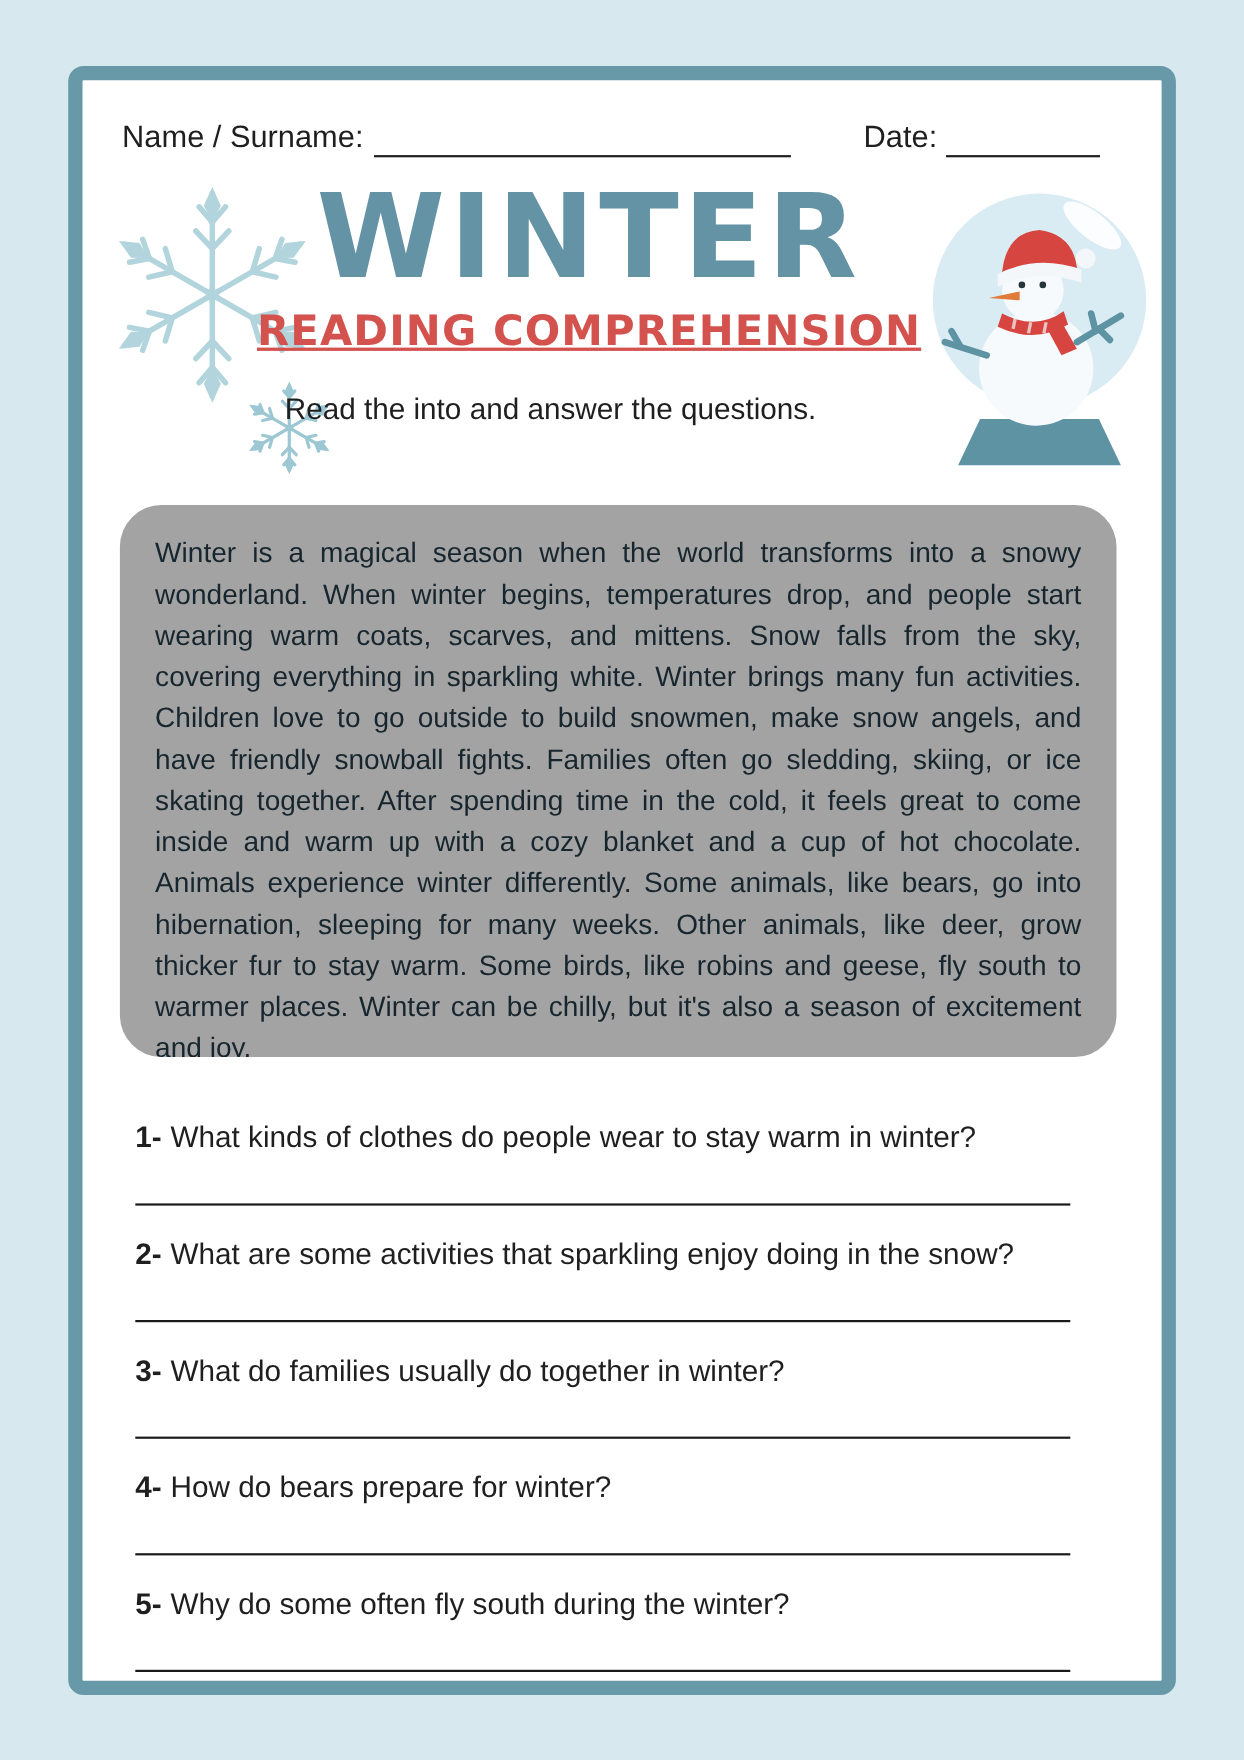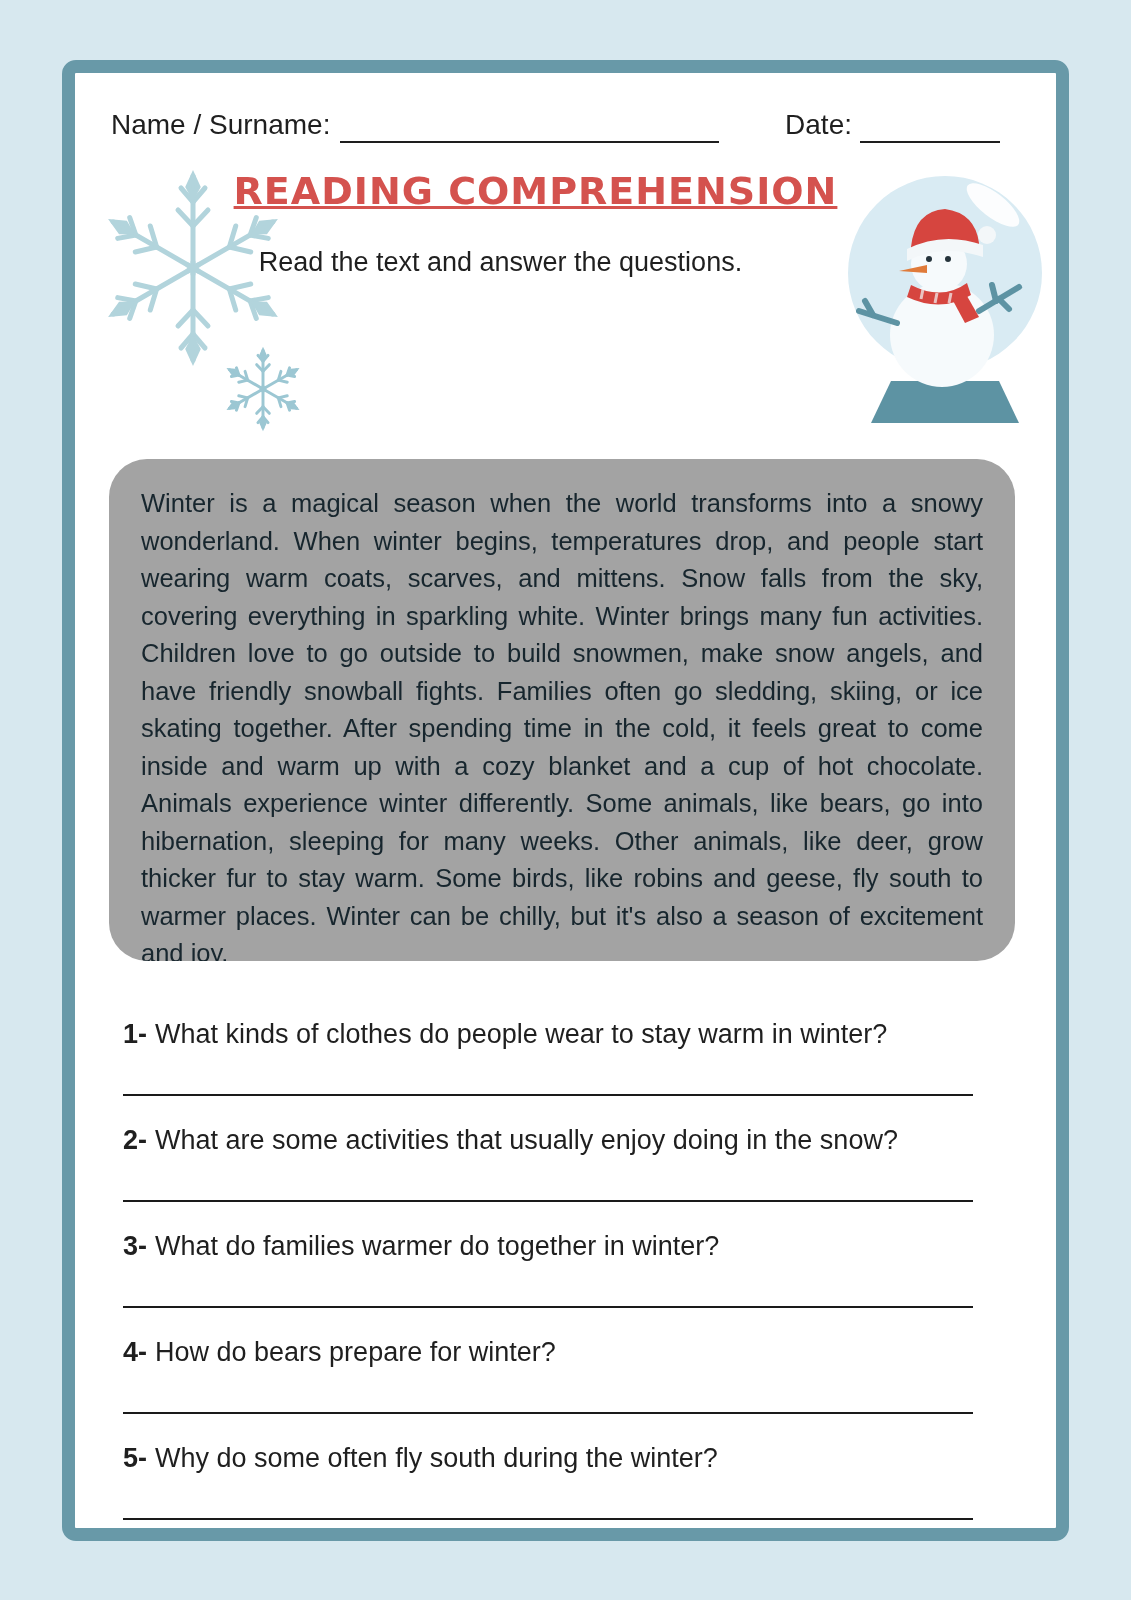--- a/index.html
+++ b/index.html
@@ -171,47 +171,48 @@
     <path d="M64 120 Q95 136 120 118 L124 130 Q94 148 60 132 Z" fill="#d6453f"></path>
     <path d="M116 124 L132 152 L118 158 L104 132 Z" fill="#d6453f"></path>
     <g stroke="#f3f7f9" stroke-width="3" opacity="0.7">
       <line x1="76" y1="124" x2="74" y2="134"></line>
       <line x1="90" y1="128" x2="88" y2="138"></line>
       <line x1="104" y1="128" x2="102" y2="138"></line>
     </g>
   </svg>
 
   <div class="title-block">
+    <div class="main-title">WINTER</div>
     <div class="sub-title">READING COMPREHENSION</div>
-    <div class="instruction">Read the text and answer the questions.</div>
+    <div class="instruction">Read the into and answer the questions.</div>
   </div>
 
   <div class="passage-box">
     <div class="passage-text">Winter is a magical season when the world transforms into a snowy wonderland. When winter begins, temperatures drop, and people start wearing warm coats, scarves, and mittens. Snow falls from the sky, covering everything in sparkling white. Winter brings many fun activities. Children love to go outside to build snowmen, make snow angels, and have friendly snowball fights. Families often go sledding, skiing, or ice skating together. After spending time in the cold, it feels great to come inside and warm up with a cozy blanket and a cup of hot chocolate. Animals experience winter differently. Some animals, like bears, go into hibernation, sleeping for many weeks. Other animals, like deer, grow thicker fur to stay warm. Some birds, like robins and geese, fly south to warmer places. Winter can be chilly, but it's also a season of excitement and joy.</div>
   </div>
 
   <div class="questions">
 
     <div class="qa">
       <div class="q-text">
         <span class="q-num">1-</span><span>What kinds of clothes do people wear to stay warm in winter?</span>
       </div>
       <div class="answer-line"></div>
     </div>
 
     <div class="qa">
       <div class="q-text">
-        <span class="q-num">2-</span><span>What are some activities that usually enjoy doing in the snow?</span>
-      </div>
-      <div class="answer-line"></div>
-    </div>
-
-    <div class="qa">
-      <div class="q-text">
-        <span class="q-num">3-</span><span>What do families warmer do together in winter?</span>
+        <span class="q-num">2-</span><span>What are some activities that sparkling enjoy doing in the snow?</span>
+      </div>
+      <div class="answer-line"></div>
+    </div>
+
+    <div class="qa">
+      <div class="q-text">
+        <span class="q-num">3-</span><span>What do families usually do together in winter?</span>
       </div>
       <div class="answer-line"></div>
     </div>
 
     <div class="qa">
       <div class="q-text">
         <span class="q-num">4-</span><span>How do bears prepare for winter?</span>
       </div>
       <div class="answer-line"></div>
     </div>

